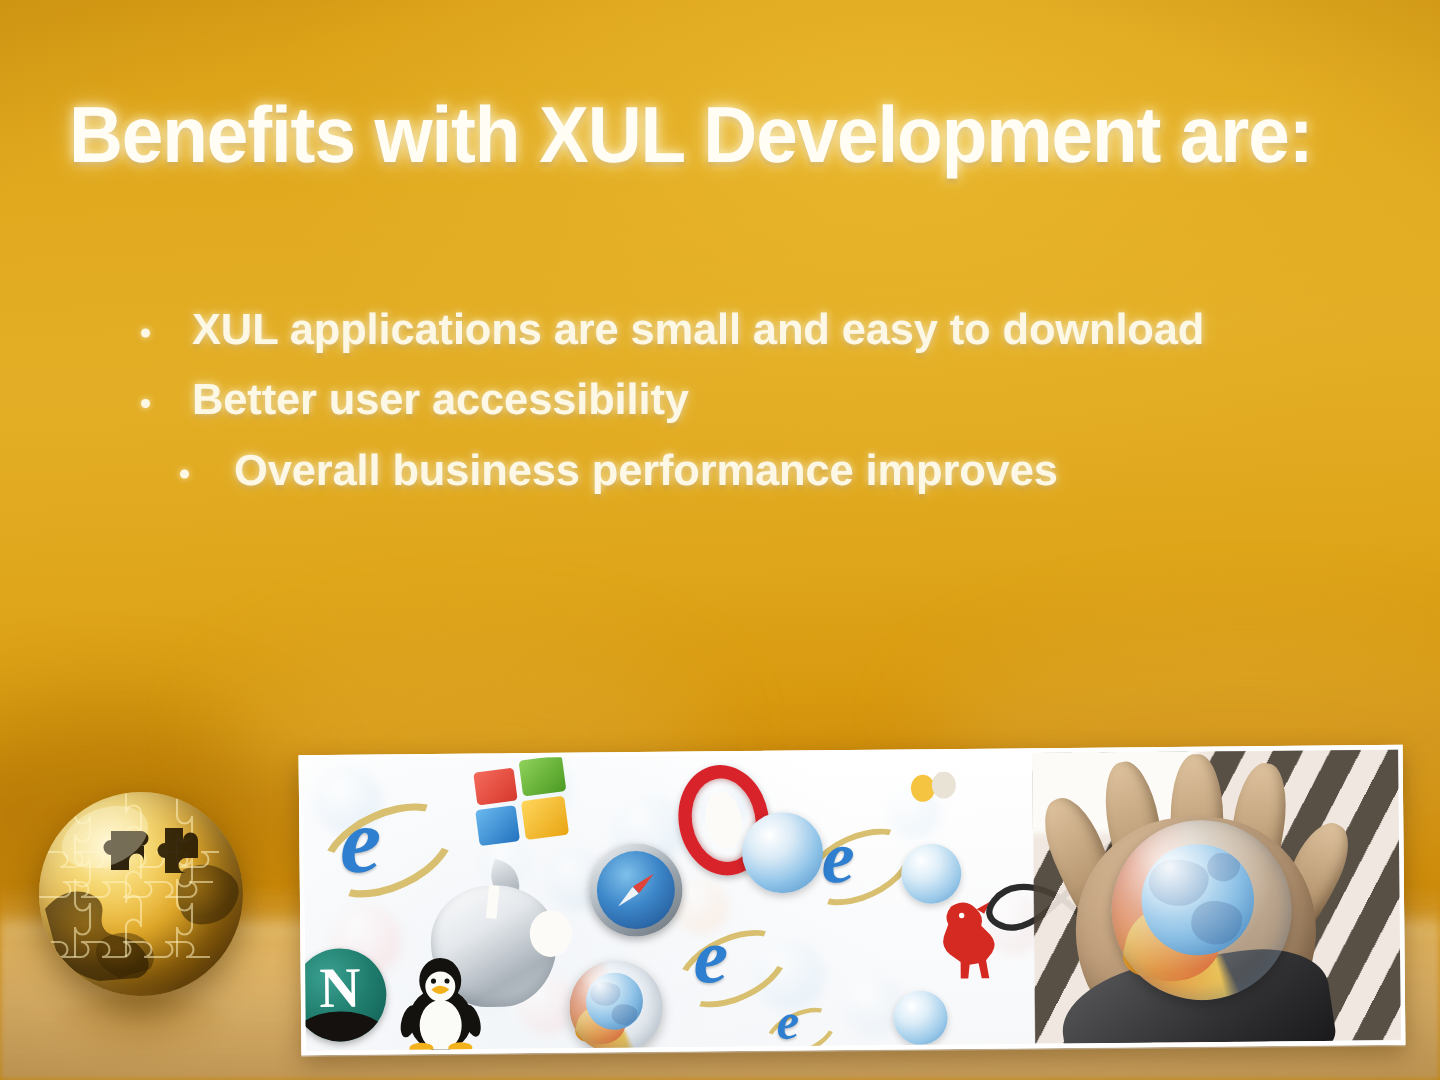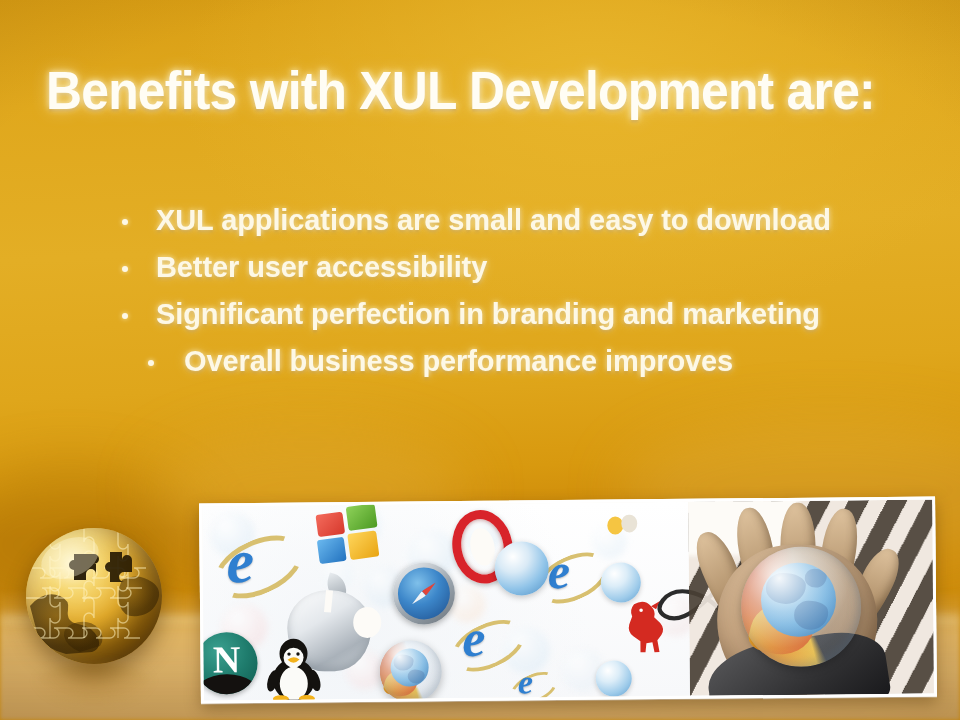--- a/index.html
+++ b/index.html
@@ -93,21 +93,21 @@
     text-shadow:
        0 0 7px rgba(255,250,220,0.85),
        0 0 16px rgba(255,245,200,0.55),
        0 2px 3px rgba(120,70,0,0.35);
     white-space: nowrap;
   }
 
   
   .bullets {
     position: absolute;
-    left: 112px;
+    left: 84px;
     top: 198px;
     width: 820px;
     list-style: none;
     margin: 0;
     padding: 0;
   }
   .bullet {
     position: relative;
     display: block;
     height: 47px;
@@ -439,21 +439,20 @@
   <div class="bg-blob blob-c"></div>
   <div class="bg-floor"></div>
   <div class="bg-floor-line"></div>
   <div class="bg-vignette"></div>
 
   <div class="title">Benefits with XUL Development are:</div>
 
   <ul class="bullets">
     <li class="bullet"><span>XUL applications are small and easy to download</span></li>
     <li class="bullet"><span>Better user accessibility</span></li>
-    <li class="bullet"><span>Significant perfection in branding and marketing</span></li>
     <li class="bullet indented"><span>Overall business performance improves</span></li>
   </ul>
 
   <div class="globe-wrap">
     <div class="globe">
       <svg width="136" height="136" viewBox="0 0 136 136" aria-hidden="true">
         <defs>
           <clipPath id="globeClip">
               <circle cx="68" cy="68" r="68"></circle>
             </clipPath>

